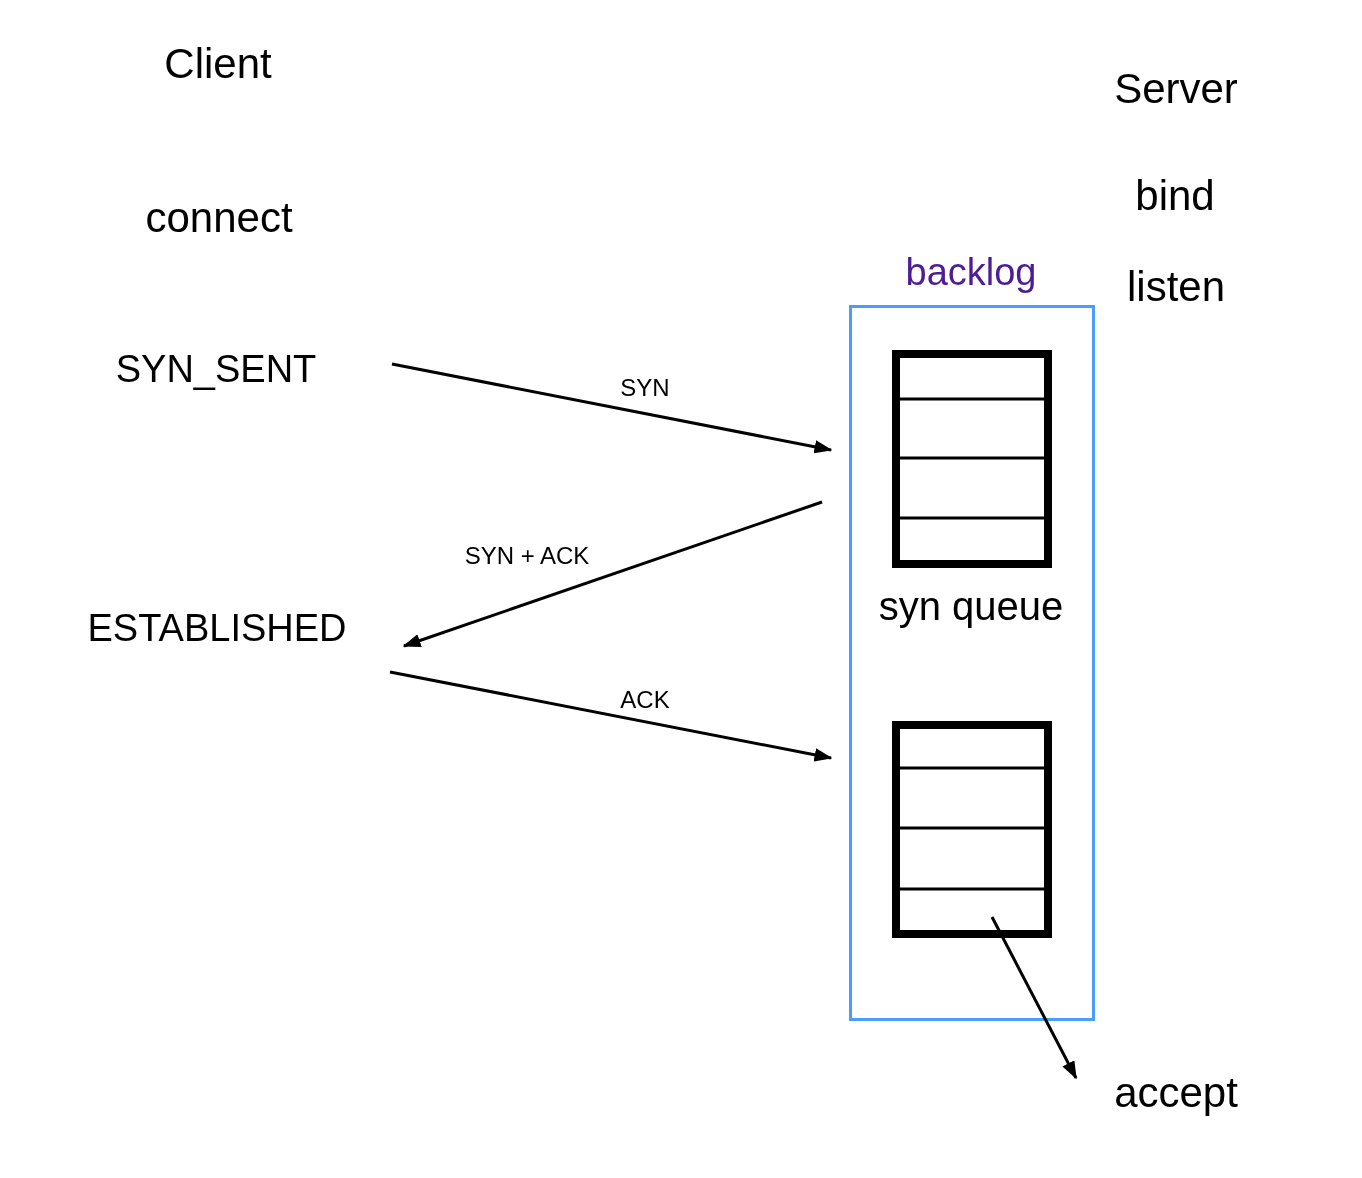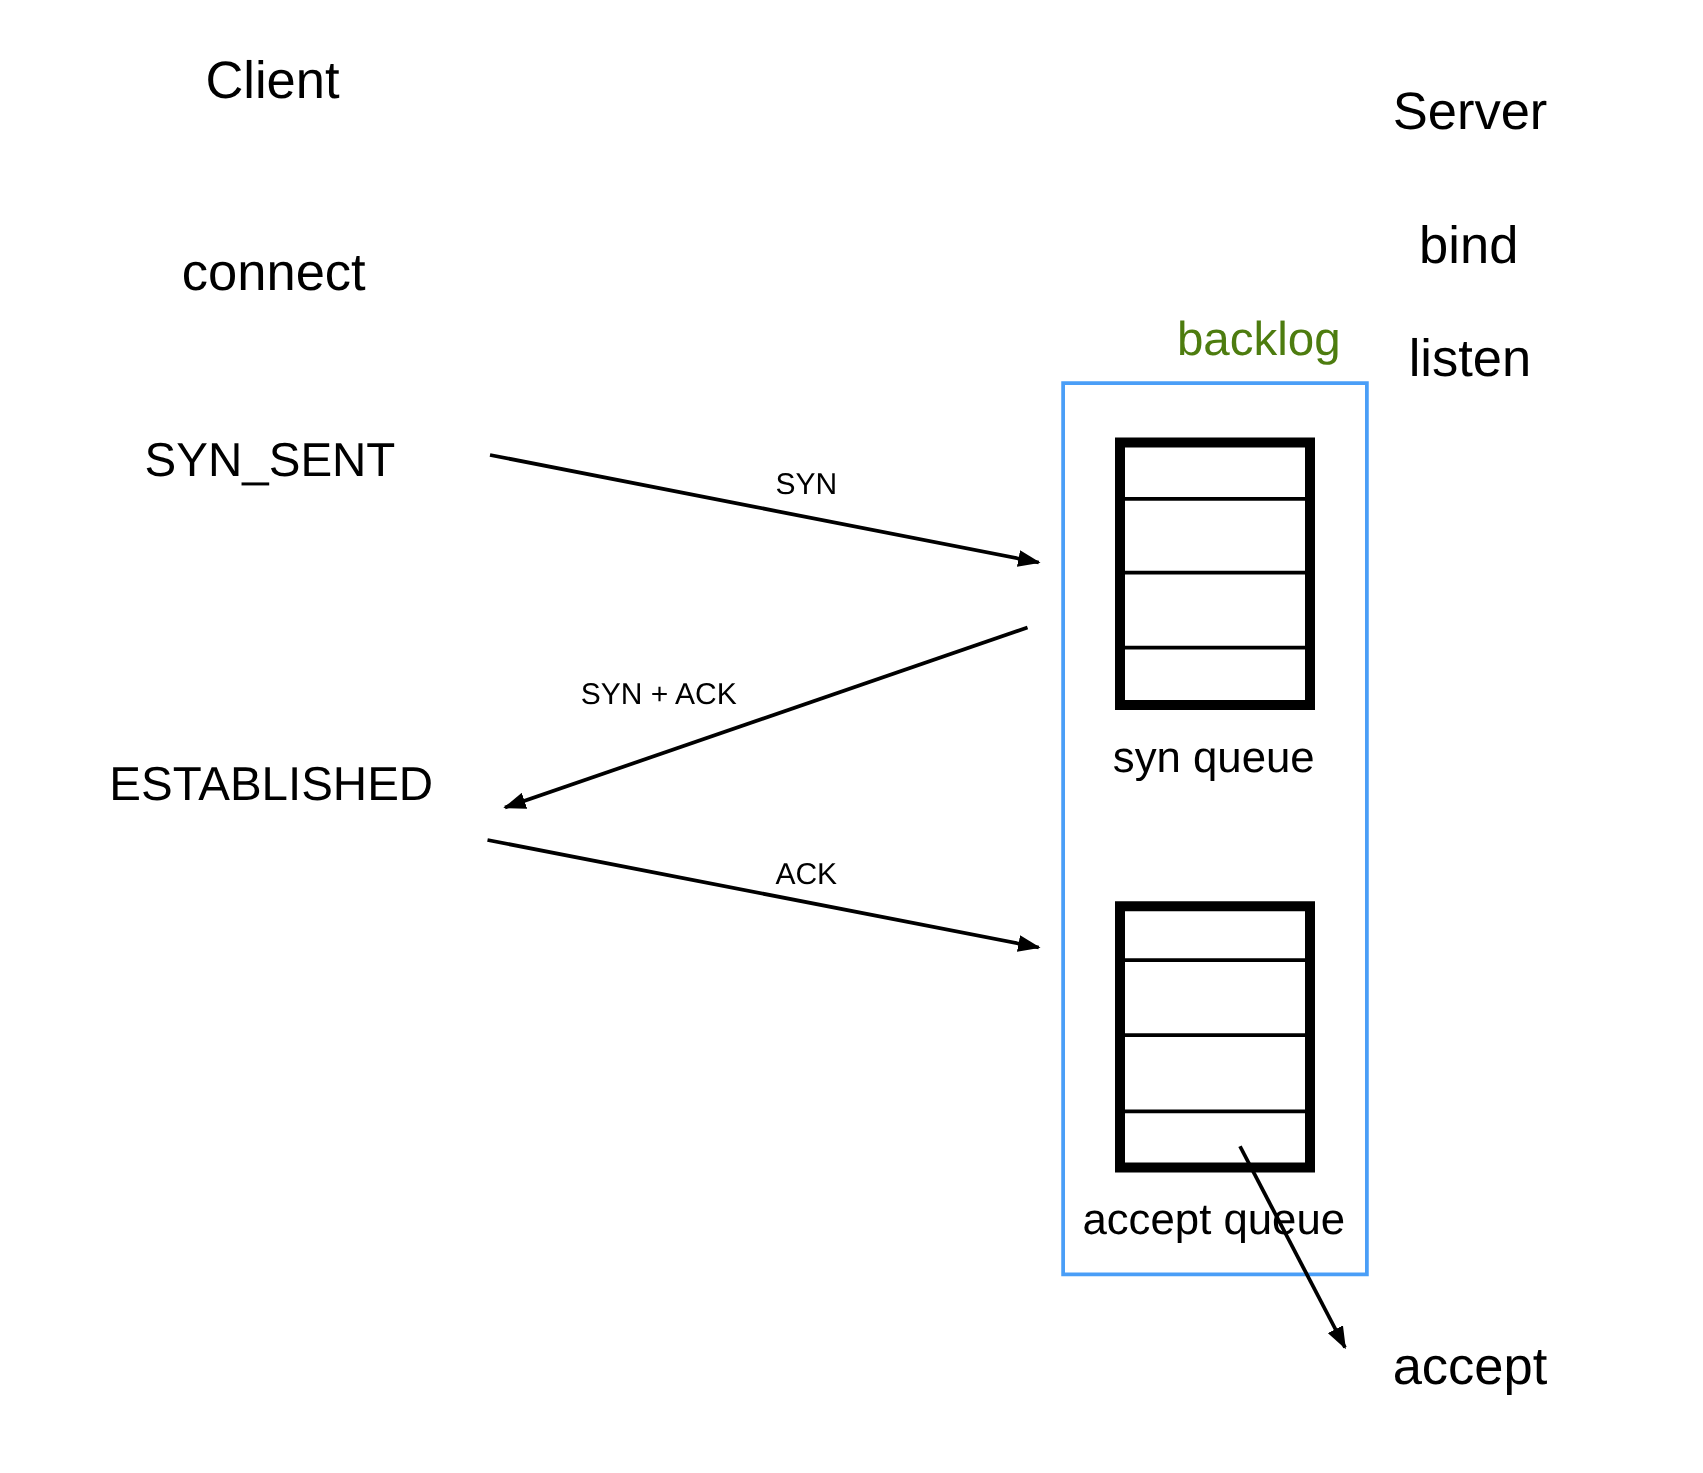--- a/index.html
+++ b/index.html
@@ -23,23 +23,23 @@
   }
   .label {
     position: absolute;
     transform: translate(-50%, -50%);
     white-space: nowrap;
     line-height: 1;
   }
   .bold   { font-weight: normal; }
   .t42    { font-size: 42px; }
   .t38    { font-size: 38px; }
-  .t33    { font-size: 35px; }
+  .t33    { font-size: 40px; }
   .t28    { font-size: 24px; }
-  .blue   { color: #4d7c0f; margin-left: 36px; }
+  .blue   { color: #4c1d95; }
 
   .backlog-box {
     fill: none;
     stroke: #4a9ef7;
     stroke-width: 3;
   }
   .queue-box rect {
     fill: none;
     stroke: #000000;
     stroke-width: 8;
@@ -96,19 +96,18 @@
   <div class="label t38" style="left:216px; top:369px;">SYN_SENT</div>
   <div class="label t38" style="left:217px; top:628px;">ESTABLISHED</div>
 
   <div class="label bold t42" style="left:1176px; top:65px;margin-top:24px;">Server</div>
   <div class="label bold t42" style="left:1175px; top:196px;text-align:right;">bind</div>
   <div class="label bold t42" style="left:1176px; top:287px;">listen</div>
   <div class="label bold t42" style="left:1176px; top:1093px;">accept</div>
 
   <div class="label t38 blue" style="left:971px; top:272px;">backlog</div>
   <div class="label t33" style="left:971px; top:606px;">syn queue</div>
-  <div class="label t33" style="left:971px; top:976px;">accept queue</div>
 
   <div class="label t28" style="left:645px; top:388px;">SYN</div>
   <div class="label t28" style="left:527px; top:556px;">SYN + ACK</div>
   <div class="label t28" style="left:645px; top:700px;">ACK</div>
 
 </div>
 
 </body></html>

